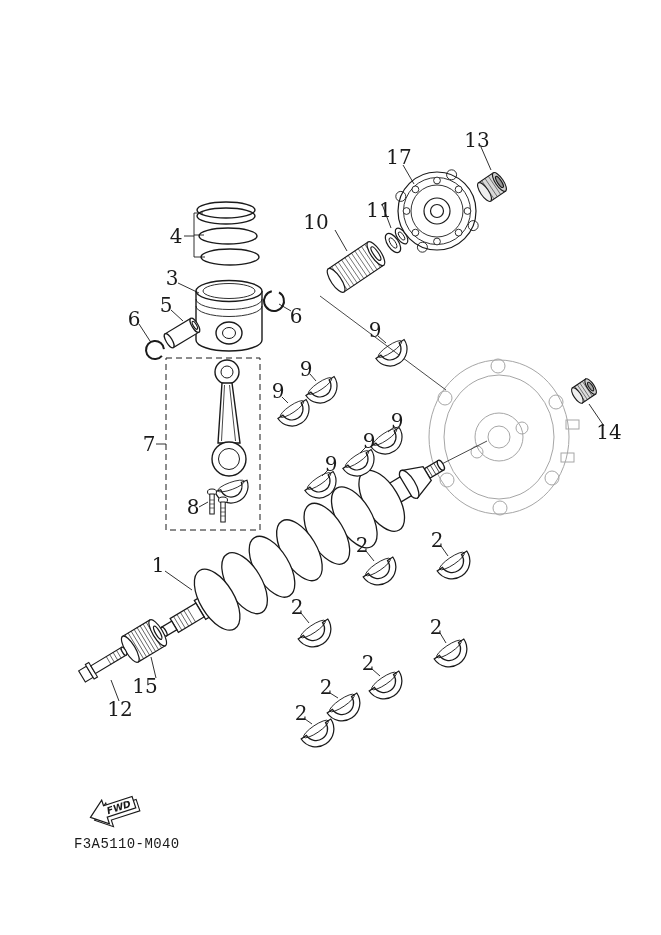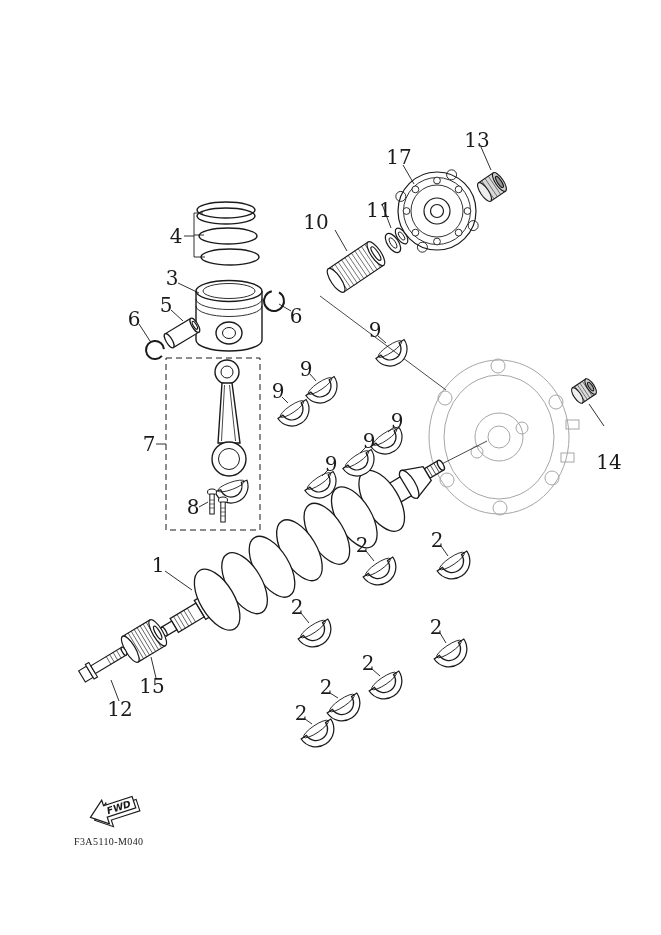--- a/index.html
+++ b/index.html
@@ -8,22 +8,22 @@
   .stage { position:relative; width:661px; height:935px; background:var(--bg); overflow:hidden; }
   .stage > svg { position:absolute; left:0; top:0; }
   .callout-layer { position:absolute; left:0; top:0; width:100%; height:100%; pointer-events:none; }
   .callout {
     position:absolute; transform:translate(-50%,-50%);
     font-family:"DejaVu Serif", serif; font-size:20px; color:var(--line);
     white-space:nowrap; line-height:1;
   }
   .drawing-code {
     position:absolute; left:74px; top:836px;
-    font-size:10px; letter-spacing:0.4px; color:var(--line);
-    font-family:Liberation Serif, serif;
+    font-size:14px; letter-spacing:0.4px; color:var(--line);
+    font-family:Liberation Mono, monospace;
   }
 </style>
 </head>
 <body>
 
 <div class="stage">
 
   <svg width="661" height="935" viewBox="0 0 661 935" xmlns="http://www.w3.org/2000/svg">
     <defs>
       <g id="shell">
@@ -239,27 +239,27 @@
       <span class="callout" style="left: 134px; top: 319px;">6</span>
       <span class="callout" style="left: 296px; top: 316px;">6</span>
       <span class="callout" style="left: 375px; top: 330px;">9</span>
       <span class="callout" style="left: 306px; top: 369px;">9</span>
       <span class="callout" style="left: 278px; top: 391px;">9</span>
       <span class="callout" style="left: 397px; top: 421px;">9</span>
       <span class="callout" style="left: 369px; top: 441px;">9</span>
       <span class="callout" style="left: 331px; top: 464px;">9</span>
       <span class="callout" style="left: 149px; top: 444px;">7</span>
       <span class="callout" style="left: 193px; top: 507px;">8</span>
-      <span class="callout" style="left: 609px; top: 432px; margin-top: 30px;">14</span>
+      <span class="callout" style="left: 609px; top: 432px;">14</span>
       <span class="callout" style="left: 158px; top: 565px;">1</span>
       <span class="callout" style="left: 362px; top: 545px;">2</span>
       <span class="callout" style="left: 437px; top: 540px;">2</span>
       <span class="callout" style="left: 297px; top: 607px;">2</span>
       <span class="callout" style="left: 436px; top: 627px;">2</span>
       <span class="callout" style="left: 368px; top: 663px;">2</span>
       <span class="callout" style="left: 326px; top: 687px;">2</span>
       <span class="callout" style="left: 301px; top: 713px;">2</span>
-      <span class="callout" style="left: 152px; top: 686px;">15</span>
+      <span class="callout" style="left: 145px; top: 686px;">15</span>
       <span class="callout" style="left: 120px; top: 709px;">12</span>
     </div>
 
   <span class="drawing-code">F3A5110-M040</span>
 </div>
 
 </body></html>

